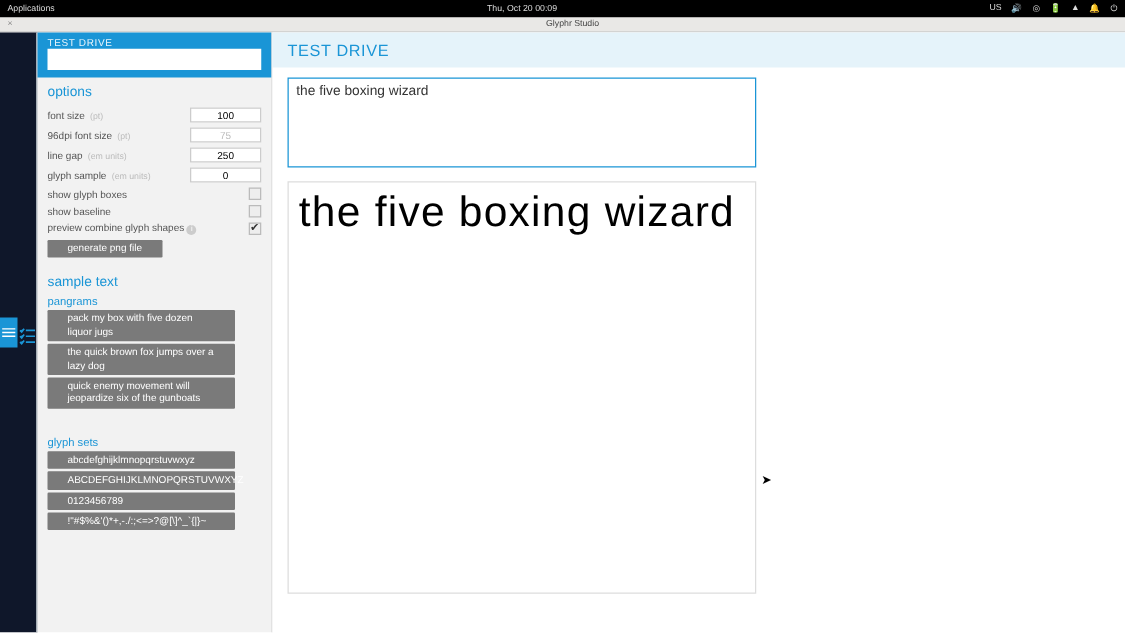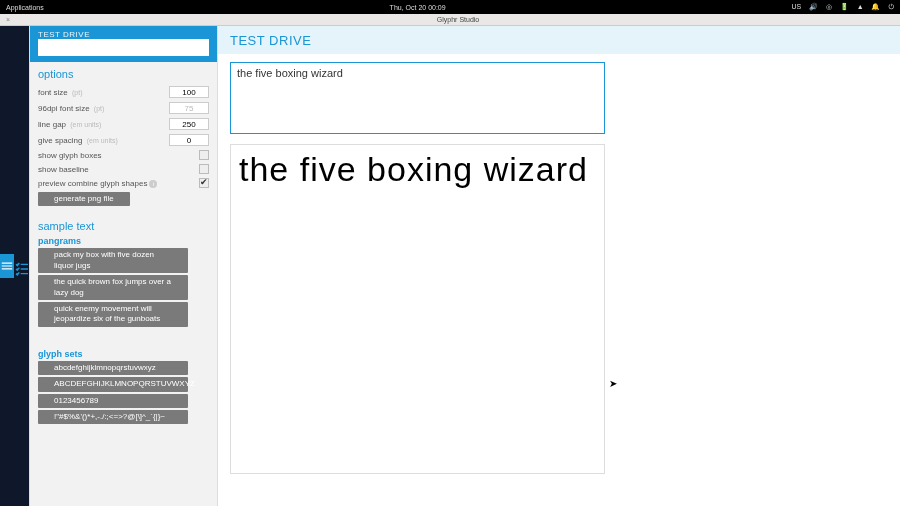--- a/index.html
+++ b/index.html
@@ -27,26 +27,26 @@
   .rail .give { margin-top:auto; font-size:8px; color:#1a95d6; text-align:center; padding:6px 0; line-height:1.2; }
 
   
   .sidebar { width: 188px; background:#f2f2f2; border-right:1px solid #ddd; display:flex; flex-direction:column; font-size:9px; color:#333; }
   .sidehead { background:#1a95d6; color:#fff; padding:4px 8px 6px 8px; }
   .sidehead .sub { font-size:8px; letter-spacing:0.5px; opacity:0.9; }
   .sidehead .main { font-size:15px; font-weight:300; letter-spacing:0.5px;font-style:italic; }
 
   .section { padding:6px 8px; }
   .section h3 { font-size:11px; font-weight:400; color:#1a95d6; margin-bottom:4px; }
-  .section h4 { font-size:9px; color:#1a95d6; font-weight:700; margin:4px 0 2px 0; }
+  .section h4 { font-size:9px; color:#1a95d6; font-weight:400; margin:4px 0 2px 0; }
 
   .optrow { display:flex; align-items:center; justify-content:space-between; padding:2px 0; font-size:8px; color:#555; }
   .optrow .lbl { flex:1; }
   .optrow .unit { color:#bbb; font-size:7px; margin-left:2px; }
-  .optrow input[type=text] { width:40px; height:12px; font-size:8px; text-align:center; border:1px solid #ccc; background:#fff; }
+  .optrow input[type=text] { width:57px; height:12px; font-size:8px; text-align:center; border:1px solid #ccc; background:#fff; }
   .optrow input.dim { color:#bbb; }
   .optrow .cb { width:10px; height:10px; border:1px solid #bbb; background:#eee; display:inline-block; position:relative; }
   .optrow .cb.checked::after { content:"✔"; position:absolute; top:-2px; left:0; font-size:9px; color:#333; }
   .optrow .info { display:inline-block; width:8px; height:8px; border-radius:50%; background:#ccc; color:#fff; font-size:6px; text-align:center; line-height:8px; margin-left:2px; }
 
   .btn { display:inline-block; background:#7a7a7a; color:#fff; font-size:8px; padding:2px 16px; margin:2px 2px 2px 0; border-radius:1px; cursor:pointer; line-height:1.3; max-width:150px; }
   .btn.block { display:block; }
 
   
   .main { flex:1; background:#fff; display:flex; flex-direction:column; }
@@ -120,21 +120,21 @@
       </div>
       <div class="optrow">
         <span class="lbl"><span>96dpi font size</span> <span class="unit">(pt)</span></span>
         <input type="text" class="dim" value="75" style="">
       </div>
       <div class="optrow">
         <span class="lbl"><span>line gap</span> <span class="unit">(em units)</span></span>
         <input type="text" value="250" style="">
       </div>
       <div class="optrow">
-        <span class="lbl"><span>give spacing</span> <span class="unit">(em units)</span></span>
+        <span class="lbl"><span>glyph sample</span> <span class="unit">(em units)</span></span>
         <input type="text" value="0" style="">
       </div>
       <div class="optrow">
         <span class="lbl">show glyph boxes</span>
         <span class="cb"></span>
       </div>
       <div class="optrow">
         <span class="lbl">show baseline</span>
         <span class="cb"></span>
       </div>

